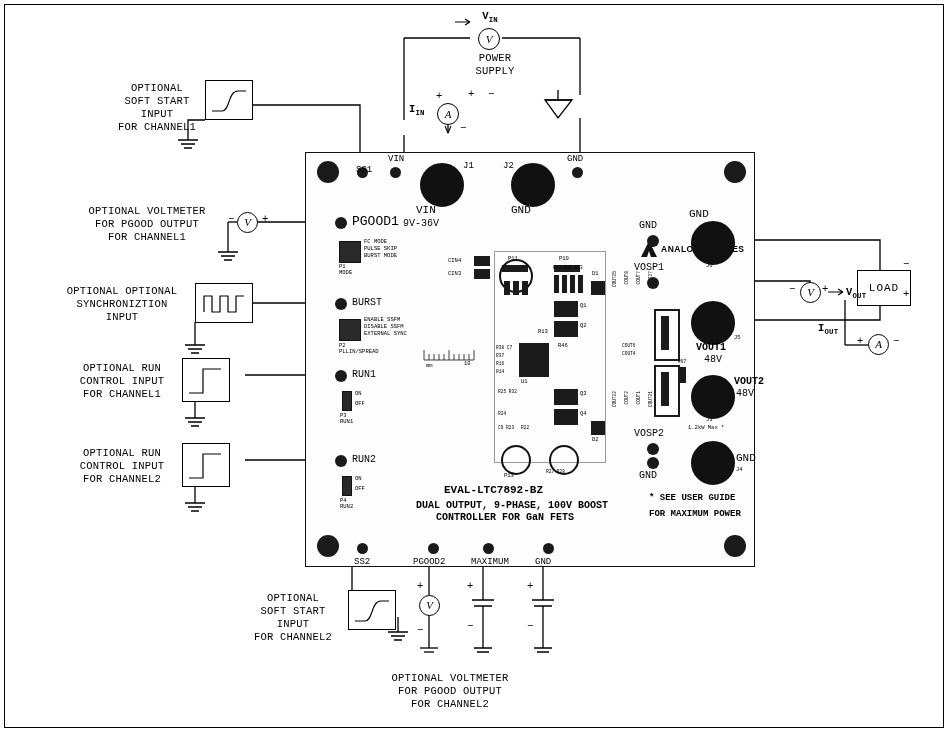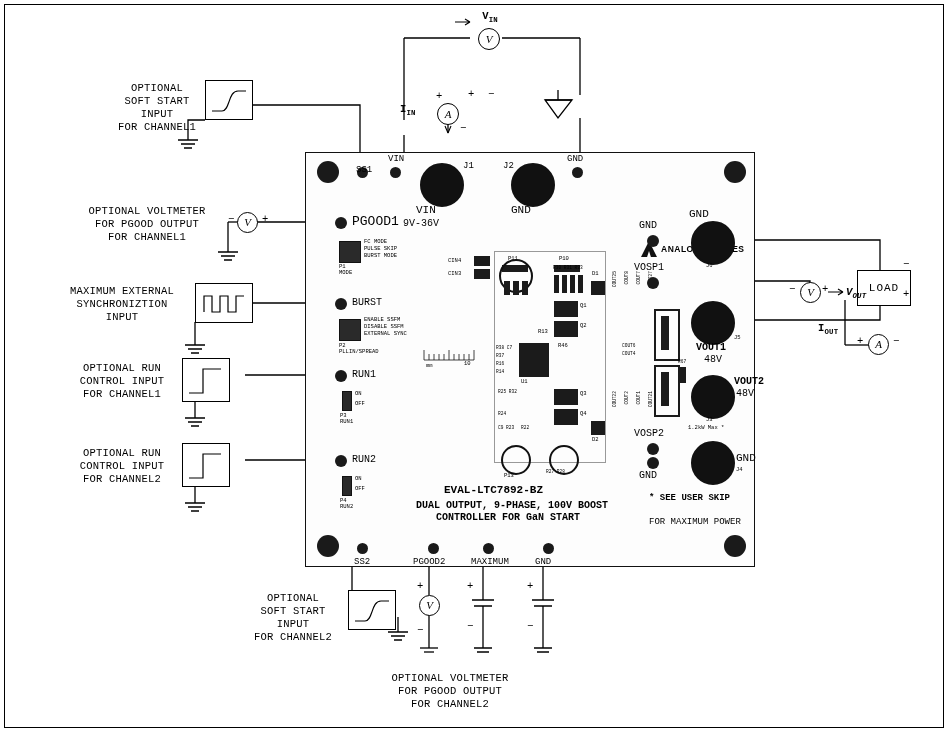--- a/index.html
+++ b/index.html
@@ -210,23 +210,25 @@
     <g stroke="#000" stroke-width="1.1" fill="#000">
       <path d="M455,22 L470,22 M470,22 l-5,-3 M470,22 l-5,3"></path>
       <path d="M828,292 L843,292 M843,292 l-5,-3 M843,292 l-5,3"></path>
     </g>
   </svg>
 
   <div class="lbl c bold" style="left:455px; top:10px; width:70px;">V<sub>IN</sub></div>
   <div class="meter" style="left:478px; top:28px; width:22px; height:22px;">
       <span style="line-height:20px;">V</span>
     </div>
+  <div class="lbl c" style="left:440px; top:52px; width:110px;">POWER
+SUPPLY</div>
   <div class="lbl" style="left:468px; top:88px;">+</div>
   <div class="lbl" style="left:488px; top:88px;">−</div>
-  <div class="lbl bold" style="left:400px; top:103px;">I<sub>IN</sub></div>
+  <div class="lbl bold" style="left:409px; top:103px;">I<sub>IN</sub></div>
   <div class="meter" style="left:437px; top:103px; width:22px; height:22px;">
       <span style="line-height:20px;">A</span>
     </div>
   <div class="lbl" style="left:436px; top:90px;">+</div>
   <div class="lbl" style="left:460px; top:122px;">−</div>
 
   <div class="lbl c" style="left:92px; top:82px; width:130px;">OPTIONAL
 SOFT START
 INPUT
 FOR CHANNEL1</div>
@@ -238,21 +240,21 @@
 
   <div class="lbl c" style="left:72px; top:205px; width:150px;">OPTIONAL VOLTMETER
 FOR PGOOD OUTPUT
 FOR CHANNEL1</div>
   <div class="meter" style="left:237px; top:212px; width:21px; height:21px;">
       <span style="line-height:19px;">V</span>
     </div>
   <div class="lbl" style="left:262px; top:213px;">+</div>
   <div class="lbl" style="left:228px; top:213px;">−</div>
 
-  <div class="lbl c" style="left:42px; top:285px; width:160px;">MAXIMUM EXTERNAL
+  <div class="lbl c" style="left:42px; top:285px; width:160px;">OPTIONAL OPTIONAL
 SYNCHRONIZTION
 INPUT</div>
   <div class="boxsym" style="left:195px; top:283px; width:58px; height:40px;">
     <svg width="56" height="38" viewBox="0 0 56 38">
       <path d="M8,28 L8,12 L16,12 L16,28 L24,28 L24,12 L32,12 L32,28 L40,28 L40,12 L48,12" stroke="#000" fill="none" stroke-width="1.2"></path>
     </svg>
   </div>
 
   <div class="lbl c" style="left:42px; top:362px; width:160px;">OPTIONAL RUN
 CONTROL INPUT
@@ -293,21 +295,21 @@
   <div class="lbl c" style="left:355px; top:672px; width:190px;">OPTIONAL VOLTMETER
 FOR PGOOD OUTPUT
 FOR CHANNEL2</div>
 
   <div class="loadbox" style="left:857px; top:270px; width:54px; height:36px; line-height:34px;">LOAD</div>
   <div class="meter" style="left:800px; top:282px; width:21px; height:21px;">
       <span style="line-height:19px;">V</span>
     </div>
   <div class="lbl" style="left:822px; top:283px;">+</div>
   <div class="lbl" style="left:789px; top:283px;">−</div>
-  <div class="lbl bold" style="left:846px; top:286px;font-style:italic;">V<sub>OUT</sub></div>
+  <div class="lbl bold" style="left:846px; top:286px;">V<sub>OUT</sub></div>
   <div class="lbl bold" style="left:818px; top:322px;">I<sub>OUT</sub></div>
   <div class="meter" style="left:868px; top:334px; width:21px; height:21px;">
       <span style="line-height:19px;">A</span>
     </div>
   <div class="lbl" style="left:857px; top:335px;">+</div>
   <div class="lbl" style="left:893px; top:335px;">−</div>
   <div class="lbl" style="left:903px; top:288px;">+</div>
   <div class="lbl" style="left:903px; top:258px;">−</div>
 
   <div class="board">
@@ -496,17 +498,17 @@
     <div class="silk" style="left:48px; top:404px;">SS2</div>
     <div class="pad" style="left:122px; top:390px; width:11px; height:11px;"></div>
     <div class="silk" style="left:107px; top:404px;">PGOOD2</div>
     <div class="pad" style="left:177px; top:390px; width:11px; height:11px;"></div>
     <div class="silk" style="left:165px; top:404px;">MAXIMUM</div>
     <div class="pad" style="left:237px; top:390px; width:11px; height:11px;"></div>
     <div class="silk" style="left:229px; top:404px;">GND</div>
 
     <div class="silk" style="left:138px; top:332px; font-size:11px; font-weight:bold;">EVAL-LTC7892-BZ</div>
     <div class="silk" style="left:110px; top:348px; font-size:10px; font-weight:bold;">DUAL OUTPUT, 9-PHASE, 100V BOOST</div>
-    <div class="silk" style="left:130px; top:360px; font-size:10px; font-weight:bold;">CONTROLLER FOR GaN START</div>
-    <div class="silk" style="left:343px; top:340px; font-size:9px; font-weight:bold;">* SEE USER SKIP</div>
-    <div class="silk" style="left:343px; top:364px; font-size:9px; font-weight:normal;">FOR MAXIMUM POWER</div>
+    <div class="silk" style="left:130px; top:360px; font-size:10px; font-weight:bold;">CONTROLLER FOR GaN FETS</div>
+    <div class="silk" style="left:343px; top:340px; font-size:9px; font-weight:bold;">* SEE USER GUIDE</div>
+    <div class="silk" style="left:343px; top:356px; font-size:9px; font-weight:bold;">FOR MAXIMUM POWER</div>
   </div>
 </div>
 
 </body></html>

